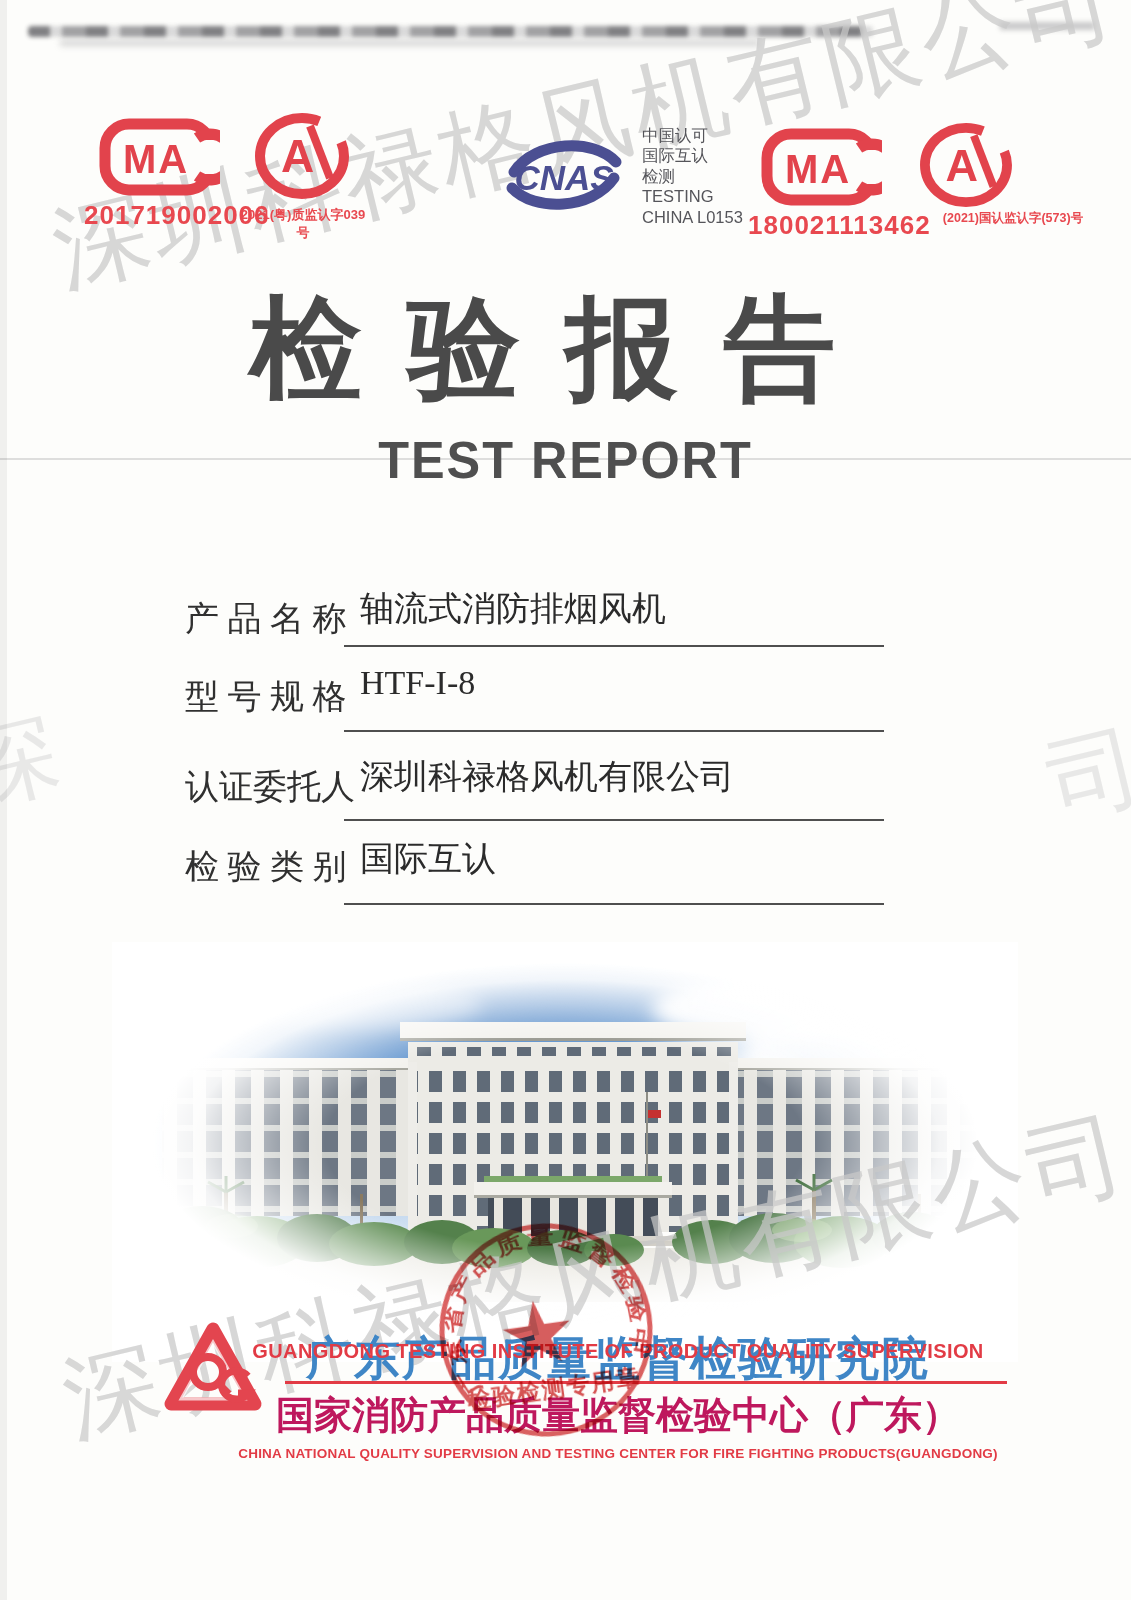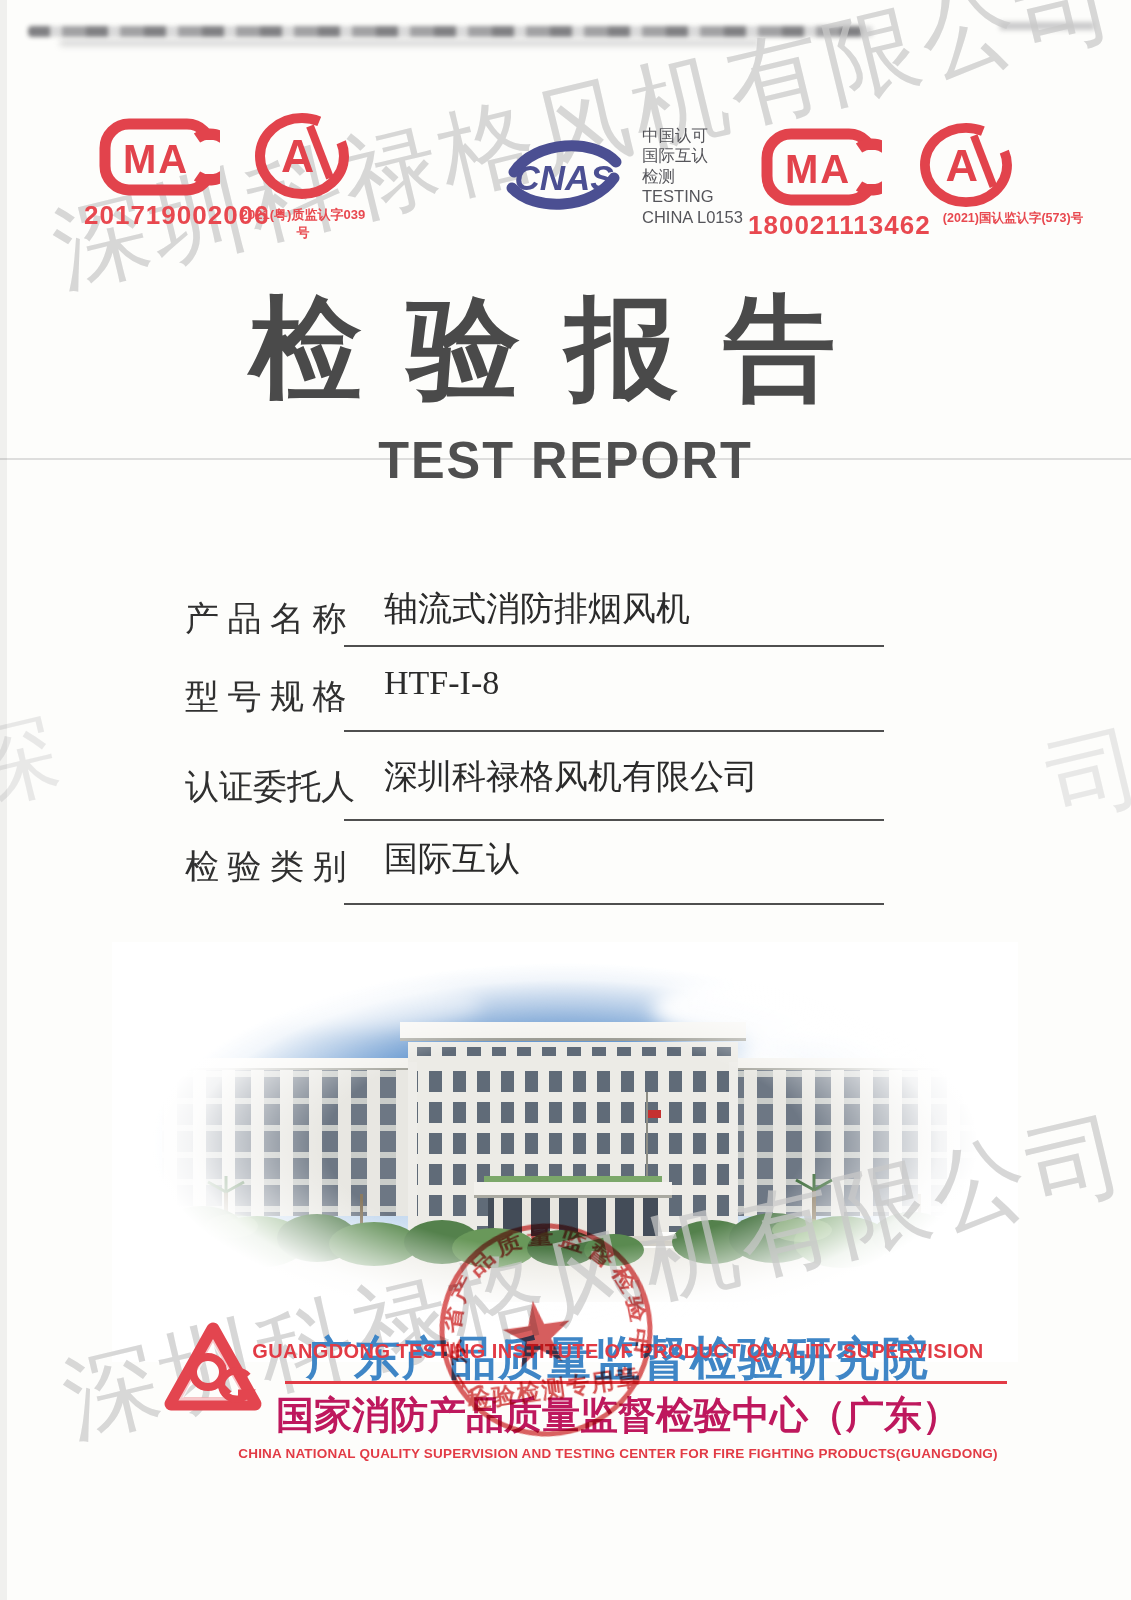--- a/index.html
+++ b/index.html
@@ -38,21 +38,21 @@
   .title-cn{left:0;top:282px;width:1131px;z-index:4;text-align:center;color:#4a4a4a;margin:0;
             font-family:"Liberation Serif","DejaVu Serif",serif;font-weight:bold;
             font-size:112px;letter-spacing:46px;box-sizing:border-box;line-height:1.2;}
   .title-en{left:0;top:430px;width:1131px;z-index:4;text-align:center;color:#4f4f4f;
             font-weight:bold;font-size:52px;letter-spacing:2px;transform:scaleX(.97);}
 
   
   .flabel{left:176px;z-index:4;color:#303030;font-size:34px;white-space:nowrap;
           font-family:"Liberation Serif","DejaVu Serif",serif;margin-left:9px;}
   .fvalue{left:360px;z-index:4;color:#2b2b2b;font-size:34px;white-space:nowrap;
-          font-family:"Liberation Serif","DejaVu Serif",serif;margin-left:24px;}
+          font-family:"Liberation Serif","DejaVu Serif",serif;}
   .fline{left:344px;width:540px;height:2px;background:#4f4f4f;z-index:4;}
 
   
   .photo{left:112px;top:942px;width:906px;height:420px;z-index:2;}
   .vignette{left:0;top:0;width:906px;height:420px;
     background:radial-gradient(ellipse 53% 50% at 50% 48%, rgba(255,255,255,0) 50%,
                rgba(255,255,255,.55) 66%, rgba(255,255,255,.92) 78%, #ffffff 86%);}
 
   
   .inst-cn1{left:105px;top:1280px;width:1026px;z-index:4;text-align:center;color:#3f86c6;

